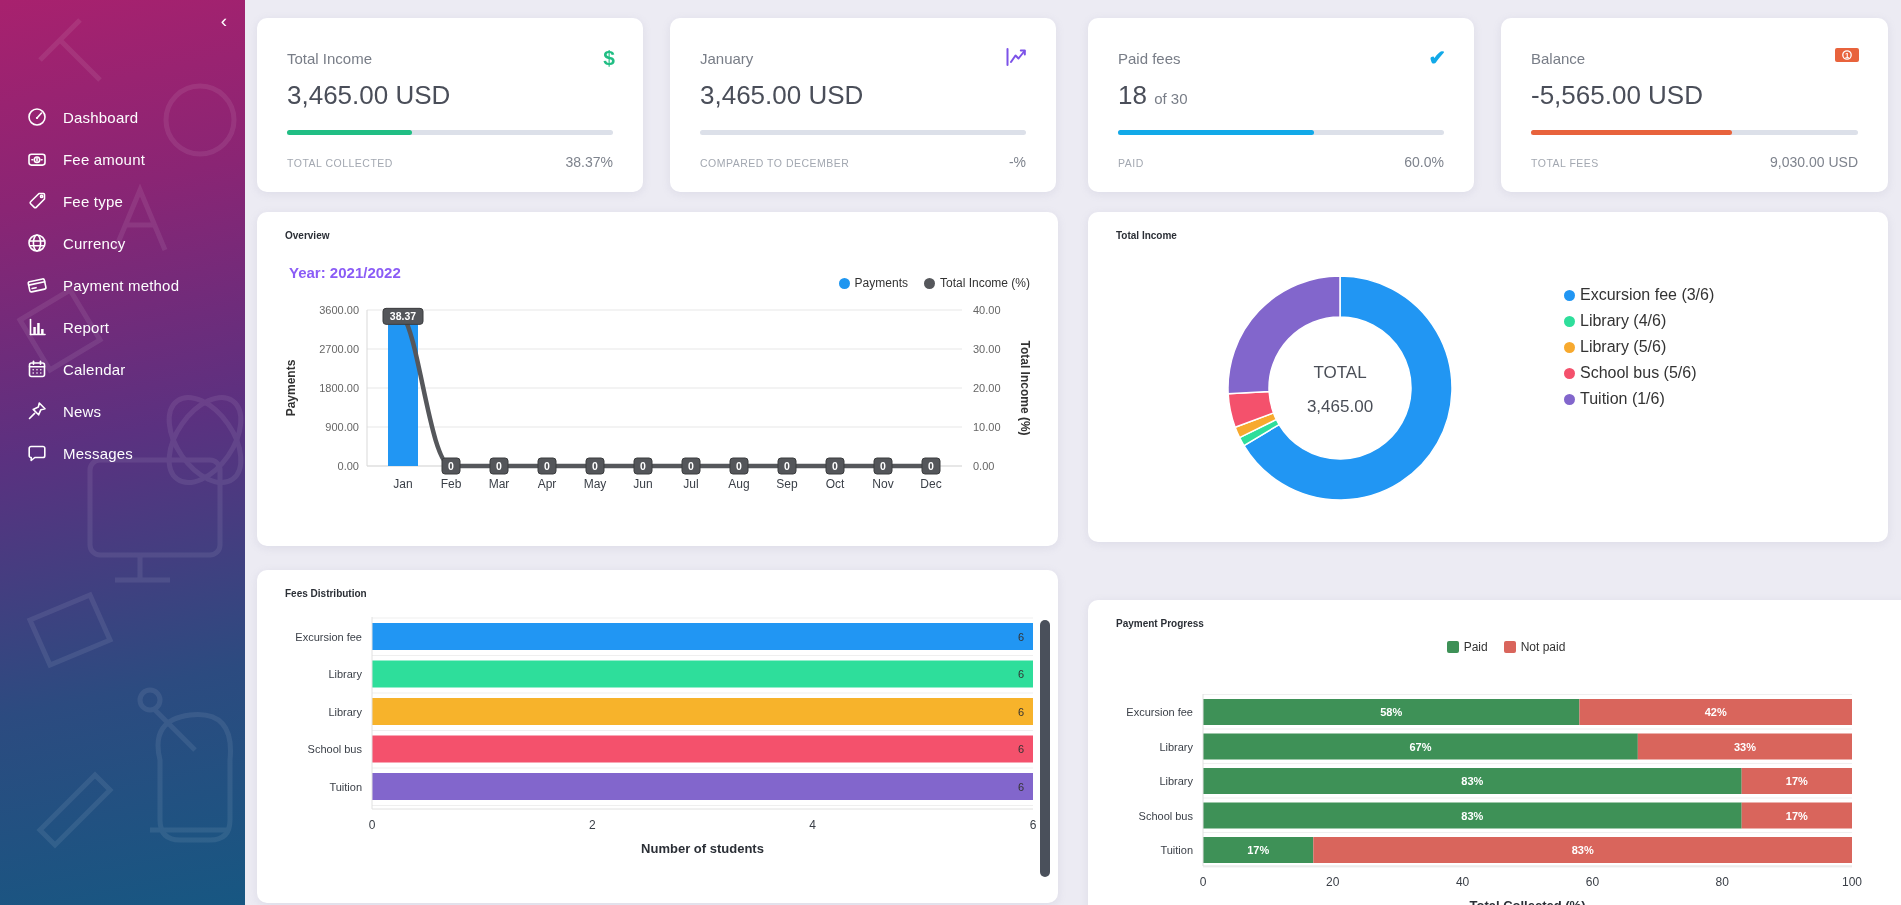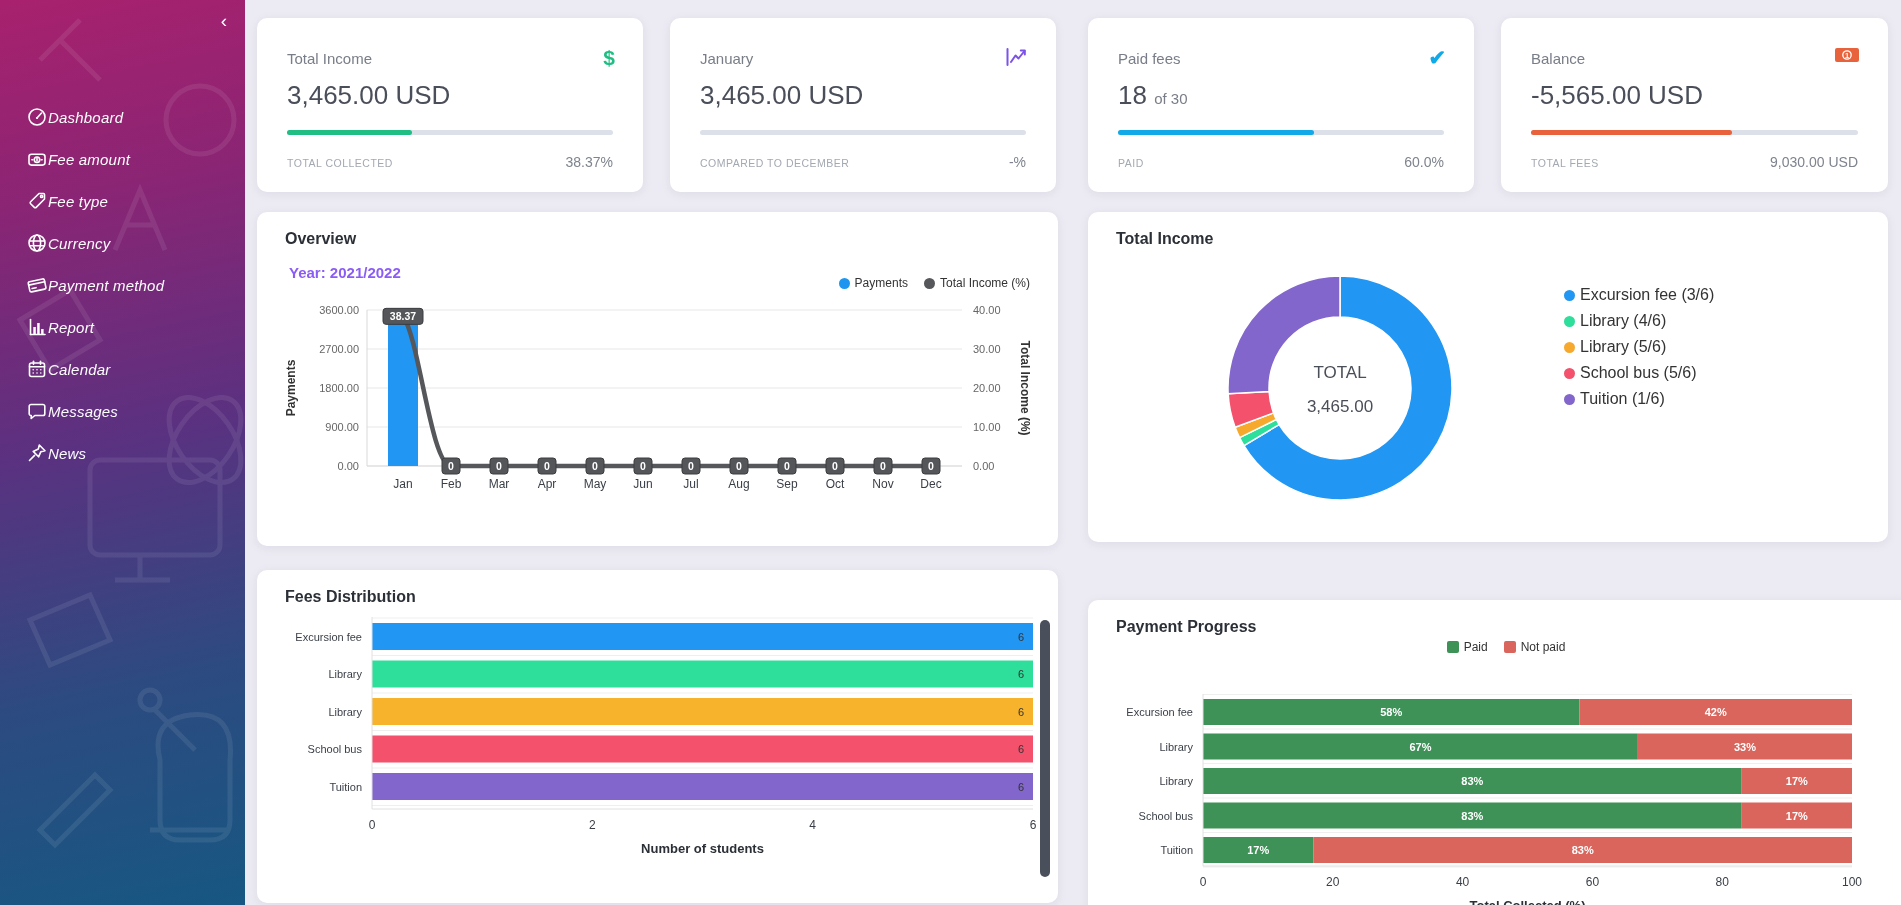--- a/index.html
+++ b/index.html
@@ -15,32 +15,32 @@
     background:linear-gradient(168deg,#A8216E 0%,#8A2574 22%,#5B3180 48%,#2C4B80 75%,#175782 100%);
     color:#fff;z-index:2;
   }
   .sidebar-doodles{position:absolute;inset:0;opacity:.08;pointer-events:none;}
   .sidebar-collapse{
     position:absolute;top:8px;right:12px;font-size:19px;color:#fff;
     cursor:pointer;line-height:26px;padding:0 6px;
   }
   .nav{position:absolute;top:96px;left:0;right:0;list-style:none;margin:0;padding:0;}
   .nav-item{
-    display:flex;align-items:center;
-    padding:0 0 0 26px;height:42px;cursor:pointer;font-style:italic;
+    display:flex;align-items:center;gap:15px;
+    padding:0 0 0 26px;height:42px;cursor:pointer;
   }
   .nav-icon{width:22px;height:22px;display:inline-flex;}
   .nav-icon svg{width:22px;height:22px;stroke:#fff;fill:none;stroke-width:1.6;stroke-linecap:round;stroke-linejoin:round;}
   .nav-label{font-size:15px;color:#FDFDFE;letter-spacing:.2px;}
   
   .card{
     position:absolute;background:#fff;border-radius:10px;
     box-shadow:0 2px 8px rgba(140,140,175,.16);
   }
-  .card-title{font-size:16px;font-weight:bold;color:#2B2F36;position:absolute;left:28px;top:18px;}
+  .card-title{font-size:10px;font-weight:bold;color:#2B2F36;position:absolute;left:28px;top:18px;}
   
   .stat-card{width:386px;height:174px;top:18px;}
   .stat-title{position:absolute;left:30px;top:32px;font-size:15px;color:#787D87;}
   .stat-icon{position:absolute;right:28px;top:28px;font-size:20px;font-weight:bold;}
   .stat-value{position:absolute;left:30px;top:62px;font-size:26px;color:#4A4E59;}
   .stat-suffix{font-size:15px;color:#787D87;}
   .stat-bar{position:absolute;left:30px;right:30px;top:112px;height:5px;border-radius:3px;background:#DCE0E9;}
   .stat-fill{height:5px;border-radius:3px;}
   .stat-footer{position:absolute;left:30px;right:30px;top:136px;display:flex;justify-content:space-between;align-items:baseline;}
   .stat-footer-left{font-size:10.5px;letter-spacing:.5px;color:#A3A8B1;text-transform:uppercase;}
@@ -173,33 +173,33 @@
               <circle cx="11" cy="15" r=".8"></circle>
               <circle cx="14.8" cy="15" r=".8"></circle>
             </g>
           </svg>
         </span>
         <span class="nav-label">Calendar</span>
       </li>
     <li class="nav-item">
         <span class="nav-icon">
           <svg viewBox="0 0 22 22">
-            <path d="M5 4.5 h12 a1.8 1.8 0 0 1 1.8 1.8 v7.4 a1.8 1.8 0 0 1 -1.8 1.8 h-8.2 l-3.6 3 v-3 h-.2 a1.8 1.8 0 0 1 -1.8 -1.8 V6.3 A1.8 1.8 0 0 1 5 4.5 z"></path>
-          </svg>
-        </span>
-        <span class="nav-label">Messages</span>
-      </li>
-    <li class="nav-item">
-        <span class="nav-icon">
-          <svg viewBox="0 0 22 22">
             <path d="M13.3 3 L19 8.7 L14.9 9.7 L12.6 14.8 L7.2 9.4 L12.3 7.1 Z"></path>
             <line x1="8.6" y1="13.4" x2="3.5" y2="18.5"></line>
           </svg>
         </span>
         <span class="nav-label">News</span>
+      </li>
+    <li class="nav-item">
+        <span class="nav-icon">
+          <svg viewBox="0 0 22 22">
+            <path d="M5 4.5 h12 a1.8 1.8 0 0 1 1.8 1.8 v7.4 a1.8 1.8 0 0 1 -1.8 1.8 h-8.2 l-3.6 3 v-3 h-.2 a1.8 1.8 0 0 1 -1.8 -1.8 V6.3 A1.8 1.8 0 0 1 5 4.5 z"></path>
+          </svg>
+        </span>
+        <span class="nav-label">Messages</span>
       </li>
   </ul>
 </div>
 
 <div class="card stat-card" style="left:257px">
   <div class="stat-title">Total Income</div>
   <div class="stat-icon"><span style="color:#21BE84;font-size:21px;">$</span></div>
   <div class="stat-value"><span>3,465.00 USD</span> <span class="stat-suffix"></span></div>
   <div class="stat-bar">
       <div class="stat-fill" style="width: 38.37%; background: rgb(33, 190, 132);"></div>

